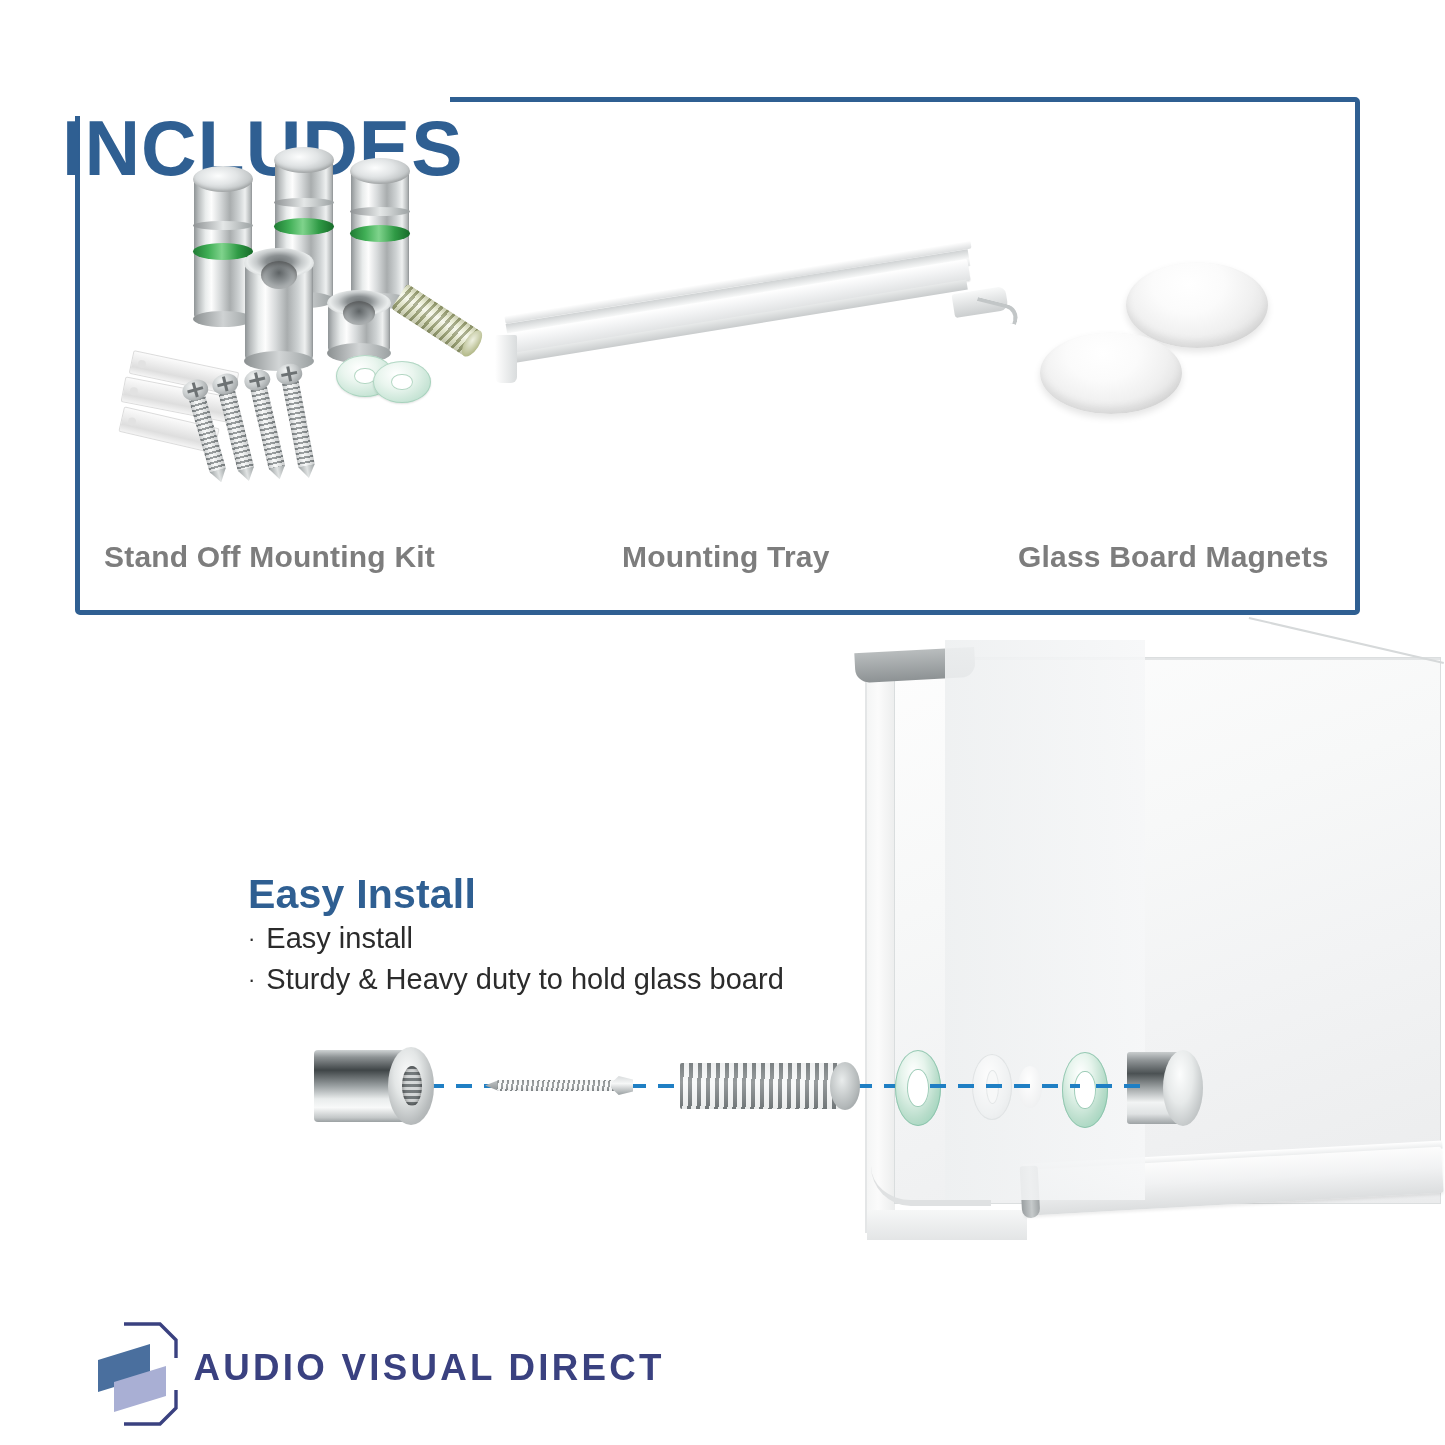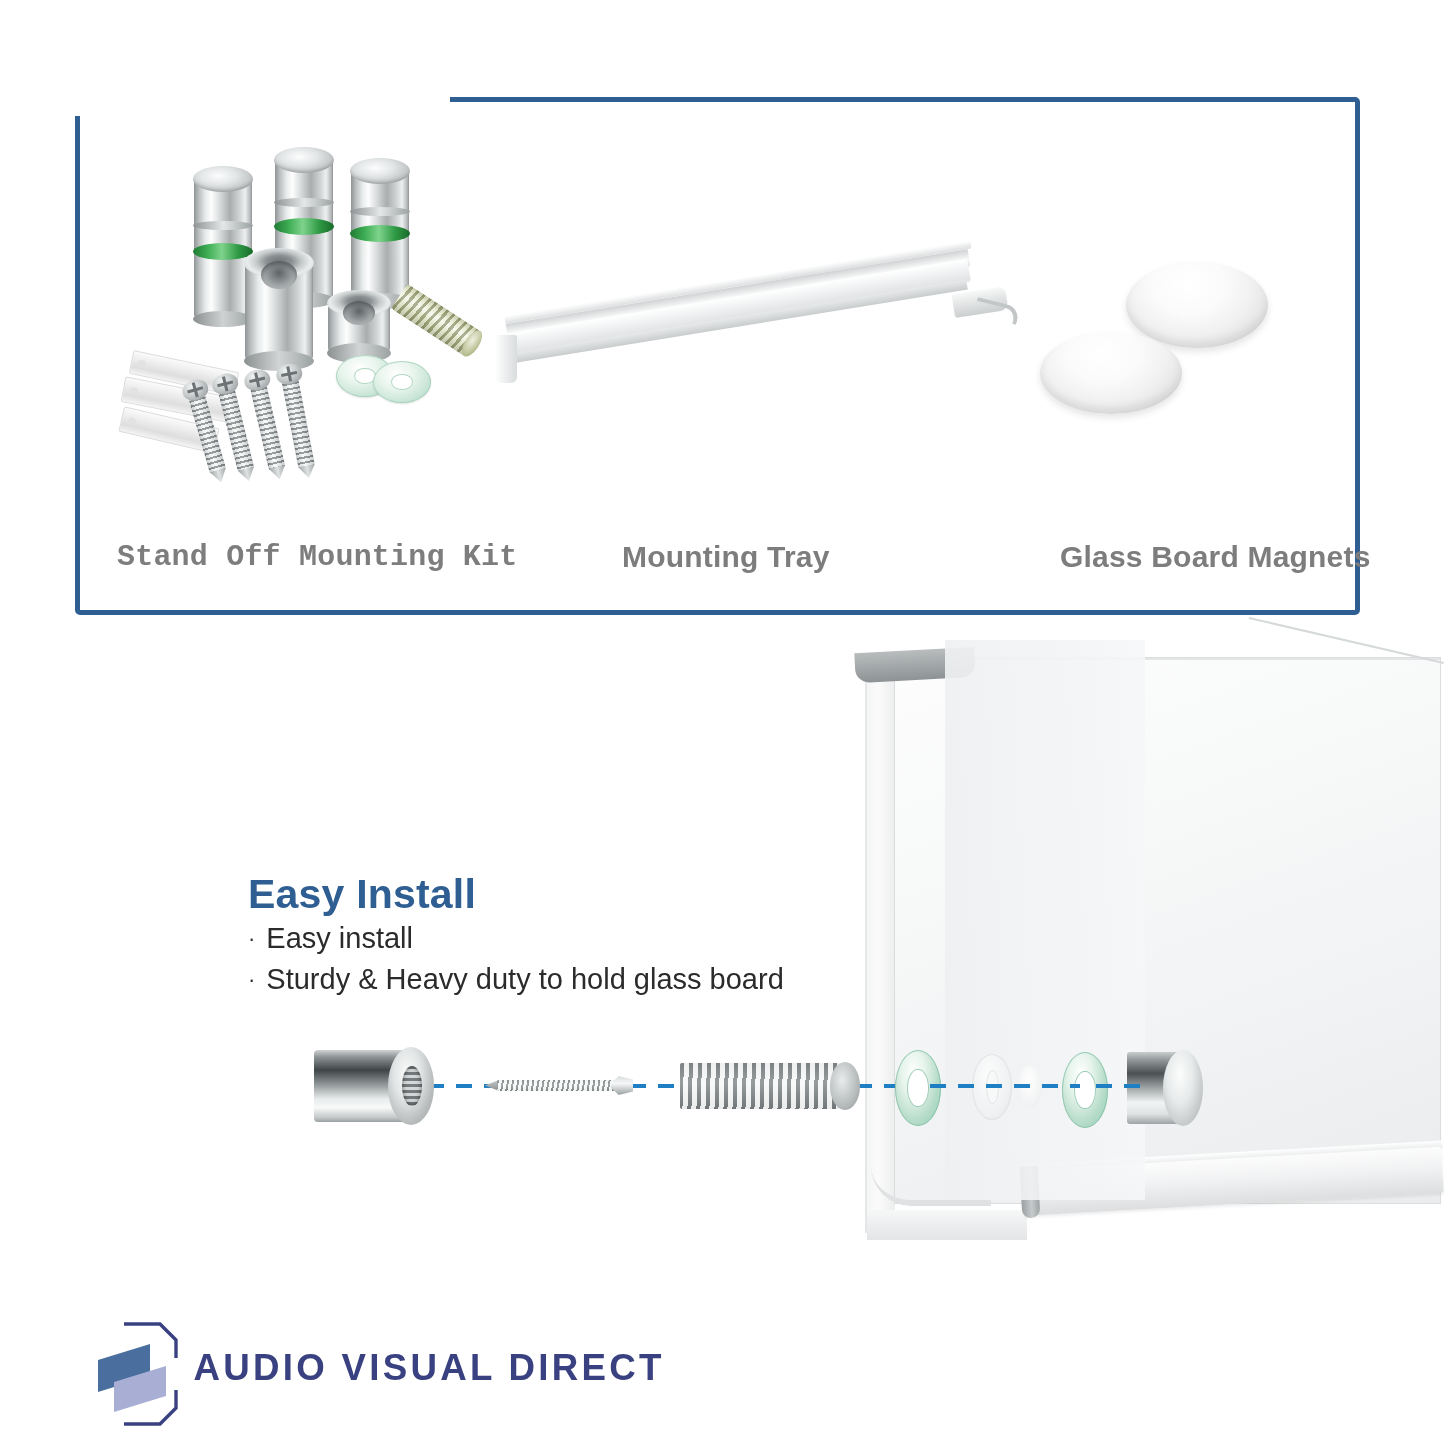--- a/index.html
+++ b/index.html
@@ -12,23 +12,23 @@
   #includes-box{position:absolute;left:75px;top:97px;width:1285px;height:518px;
     border:5px solid #2F5F92;border-radius:5px;box-sizing:border-box;}
   
   #title-gap{position:absolute;left:55px;top:80px;width:395px;height:36px;background:#ffffff;}
 
   #includes-title{position:absolute;left:62px;top:58px;font-size:77px;line-height:77px;
     font-weight:700;color:#2F5F92;letter-spacing:1px;white-space:nowrap;}
 
   .item-label{position:absolute;font-size:30px;font-weight:700;color:#7d7d7d;
     white-space:nowrap;letter-spacing:.2px;}
-  #label-kit{left:117px;top:540px;font-family:Liberation Mono, monospace;}
+  #label-kit{left:104px;top:540px;}
   #label-tray{left:622px;top:540px;}
-  #label-magnets{left:1018px;top:540px;margin-left:42px;}
+  #label-magnets{left:1018px;top:540px;}
 
   
   .chrome-v{background:linear-gradient(to right,
       #8f9496 0%,#b9bdbe 8%,#e9ecec 20%,#fdfdfd 30%,#d7dadb 45%,
       #a9adae 62%,#cfd3d4 78%,#eef0f0 88%,#b3b7b8 97%,#8d9193 100%);}
 
   
   #kit{position:absolute;left:120px;top:155px;width:380px;height:370px;}
 
   .standoff{position:absolute;}
@@ -232,20 +232,21 @@
     color:#3a4180;letter-spacing:3.2px;white-space:nowrap;
     font-family:"Liberation Sans","DejaVu Sans",sans-serif;transform:scaleX(1.02);}
 </style>
 </head>
 <body>
 
 <section id="includes-section">
 
   <div id="includes-box"></div>
   <div id="title-gap"></div>
+  <h1 id="includes-title">INCLUDES</h1>
 
   <div id="kit">
 
     <div class="standoff" style="left:74px;top:24px;width:58px;height:140px;">
       <div class="so-body chrome-v"></div>
       <div class="so-top"></div>
       <div class="so-seam" style="top:42px;"></div>
       <div class="so-ring" style="top:64px;"></div>
       <div class="so-bot"></div>
     </div>

